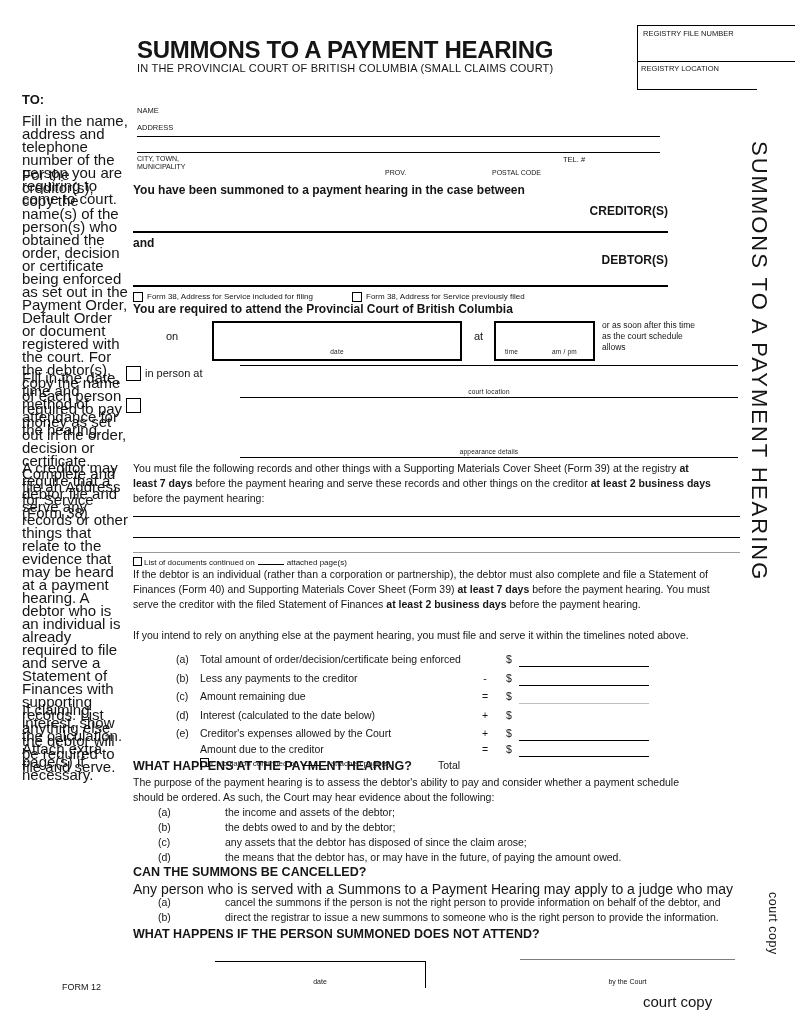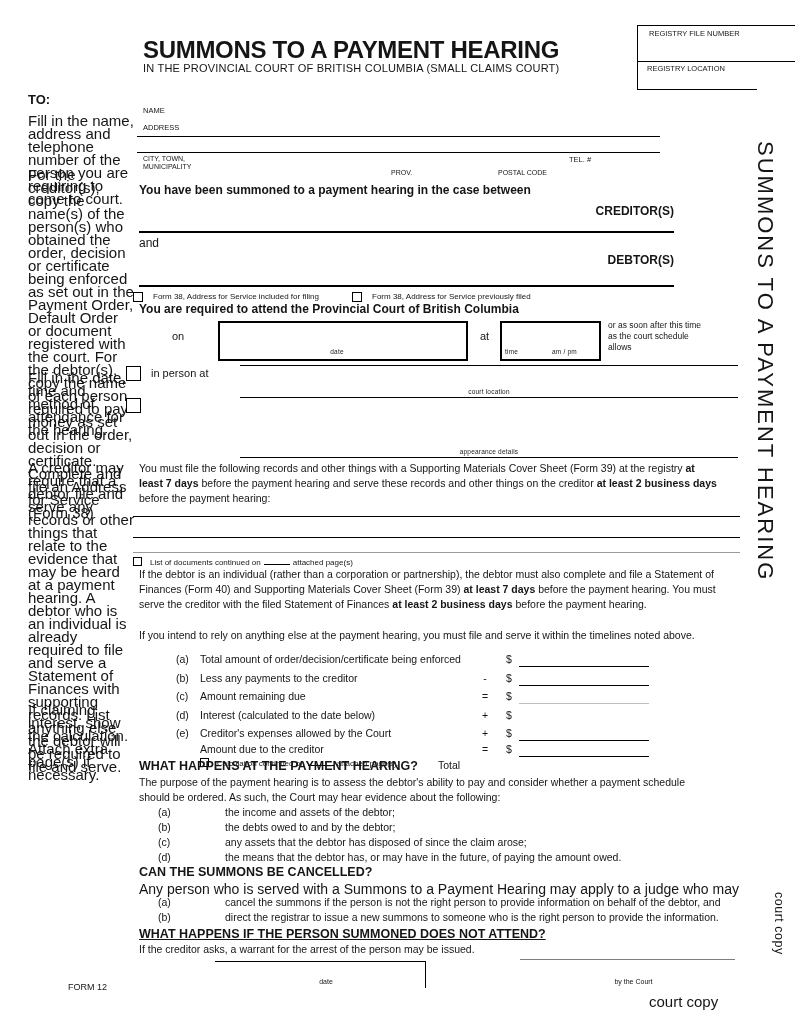--- a/index.html
+++ b/index.html
@@ -1,18 +1,18 @@
 <!DOCTYPE html>
 <html><head>
 <meta charset="utf-8">
 <style>
   html,body{margin:0;padding:0;background:#fff;}
   .page{position:relative;width:800px;height:1035px;background:#fff;overflow:hidden;
         font-family:"Liberation Sans",sans-serif;color:#151515;}
-  .abs{position:absolute;margin-left:6px;}
+  .abs{position:absolute;}
   .b{font-weight:bold;}
   .hl{position:absolute;background:#000;height:1px;}
   .vl{position:absolute;background:#000;width:1px;}
   .cap{position:absolute;font-size:7px;color:#222;letter-spacing:.2px;}
   .cb{position:absolute;border:1px solid #000;background:#fff;}
   .gap{display:inline-block;width:26px;height:9px;border-bottom:1px solid #000;margin:0 3px;}
 
   .title{left:137px;top:36px;font-size:24px;font-weight:bold;letter-spacing:-.3px;white-space:nowrap;}
   .subtitle{left:137px;top:62px;font-size:11px;letter-spacing:.2px;white-space:nowrap;}
 
@@ -32,21 +32,21 @@
   .line-name{left:137px;top:136px;width:523px;}
   .line-address{left:137px;top:152px;width:523px;}
   .lbl-city{left:137px;top:155px;font-size:7px;line-height:8px;}
   .lbl-tel{left:563px;top:155px;font-size:7.5px;}
   .lbl-prov{left:385px;top:169px;font-size:7px;}
   .lbl-postal{left:492px;top:169px;font-size:7px;}
 
   .summoned{left:133px;top:183px;font-size:12px;font-weight:bold;}
   .creditor{left:133px;top:204px;width:535px;text-align:right;font-size:12px;font-weight:bold;}
   .line-cred{left:133px;top:231px;width:535px;height:2px;background:#000;}
-  .and{left:133px;top:236px;font-size:12px;font-weight:normal;}
+  .and{left:133px;top:236px;font-size:12px;font-weight:bold;}
   .debtor{left:133px;top:253px;width:535px;text-align:right;font-size:12px;font-weight:bold;}
   .line-deb{left:133px;top:285px;width:535px;height:2px;background:#000;}
   .cb38a{left:133px;top:292px;width:8px;height:8px;}
   .cb38a-l{left:147px;top:292px;font-size:8px;}
   .cb38b{left:352px;top:292px;width:8px;height:8px;}
   .cb38b-l{left:366px;top:292px;font-size:8px;}
 
   .attend-h{left:133px;top:302px;font-size:12px;font-weight:bold;}
   .on{left:166px;top:330px;font-size:11px;}
   .date-box{left:212px;top:321px;width:246px;height:36px;border:2px solid #000;background:#fff;}
@@ -91,21 +91,21 @@
   .sec-h{font-size:12.5px;font-weight:bold;white-space:nowrap;}
   .h1{left:133px;top:759px;}
   .h1-intro{left:133px;top:775px;width:566px;}
   .li{position:absolute;font-size:10.5px;white-space:nowrap;}
   .li .lab{position:absolute;left:25px;}
   .li .txt{position:absolute;left:47px;padding-left:45px;}
   .hi1{left:133px;top:806px;} .hi2{left:133px;top:821px;} .hi3{left:133px;top:836px;} .hi4{left:133px;top:851px;}
   .h2{left:133px;top:865px;}
   .h2-intro{left:133px;top:881px;font-size:14px;white-space:nowrap;}
   .ci1{left:133px;top:896px;} .ci2{left:133px;top:911px;}
-  .h3{left:133px;top:927px;text-decoration:underline;}
+  .h3{left:133px;top:927px;}
   .h3-body{left:133px;top:943px;font-size:10.5px;white-space:nowrap;}
 
   .f-dateline{left:215px;top:961px;width:210px;}
   .f-tick{left:425px;top:961px;height:27px;}
   .f-datecap{left:215px;top:978px;width:210px;text-align:center;font-size:7px;}
   .f-courtline{left:520px;top:959px;width:215px;background:#7d7d7d;}
   .f-bycourt{left:520px;top:978px;width:215px;text-align:center;font-size:7px;}
   .form12{left:62px;top:982px;font-size:9px;}
   .cc-bottom{left:643px;top:993px;font-size:15px;}
 
@@ -252,21 +252,20 @@
   <div class="li ci1">
       <span class="lab">(a)</span>
       <span class="txt">cancel the summons if the person is not the right person to provide information on behalf of the debtor, and</span>
     </div>
   <div class="li ci2">
       <span class="lab">(b)</span>
       <span class="txt">direct the registrar to issue a new summons to someone who is the right person to provide the information.</span>
     </div>
 
   <div class="abs sec-h h3">WHAT HAPPENS IF THE PERSON SUMMONED DOES NOT ATTEND?</div>
-  <div class="abs h3-body">If the creditor asks, a warrant for the arrest of the person may be issued.</div>
 
   <div class="hl f-dateline"></div>
   <div class="vl f-tick"></div>
   <div class="abs f-datecap">date</div>
   <div class="hl f-courtline"></div>
   <div class="abs f-bycourt">by the Court</div>
   <div class="abs form12">FORM 12</div>
   <div class="abs cc-bottom">court copy</div>
 
   <div class="abs v-title">SUMMONS TO A PAYMENT HEARING</div>

